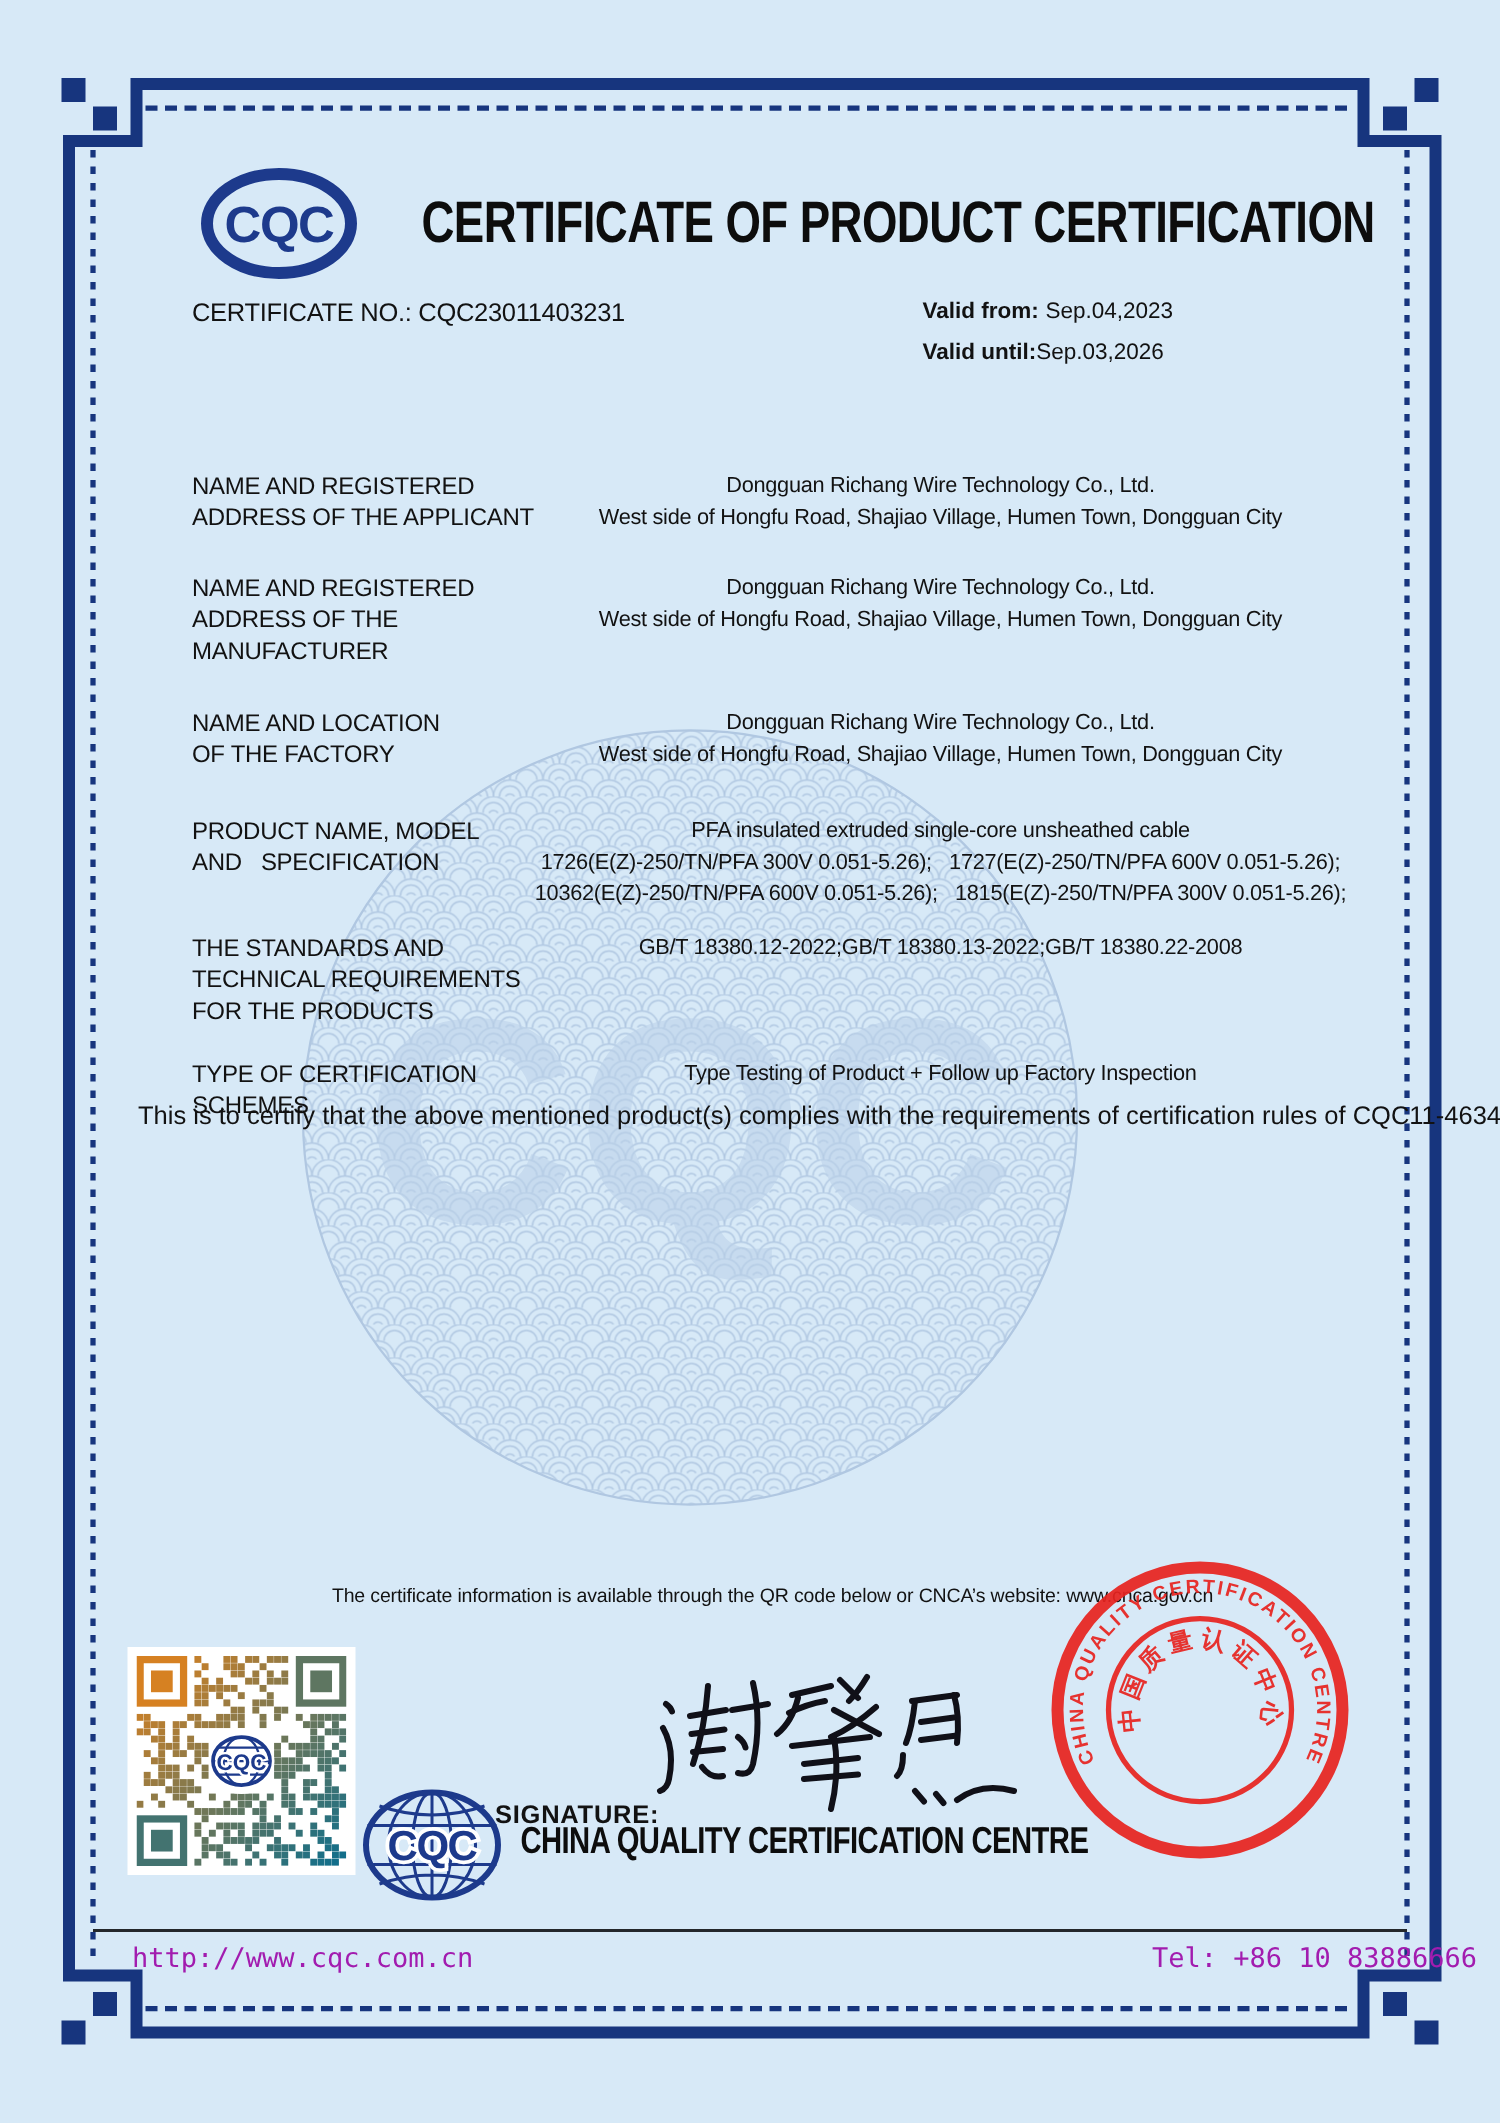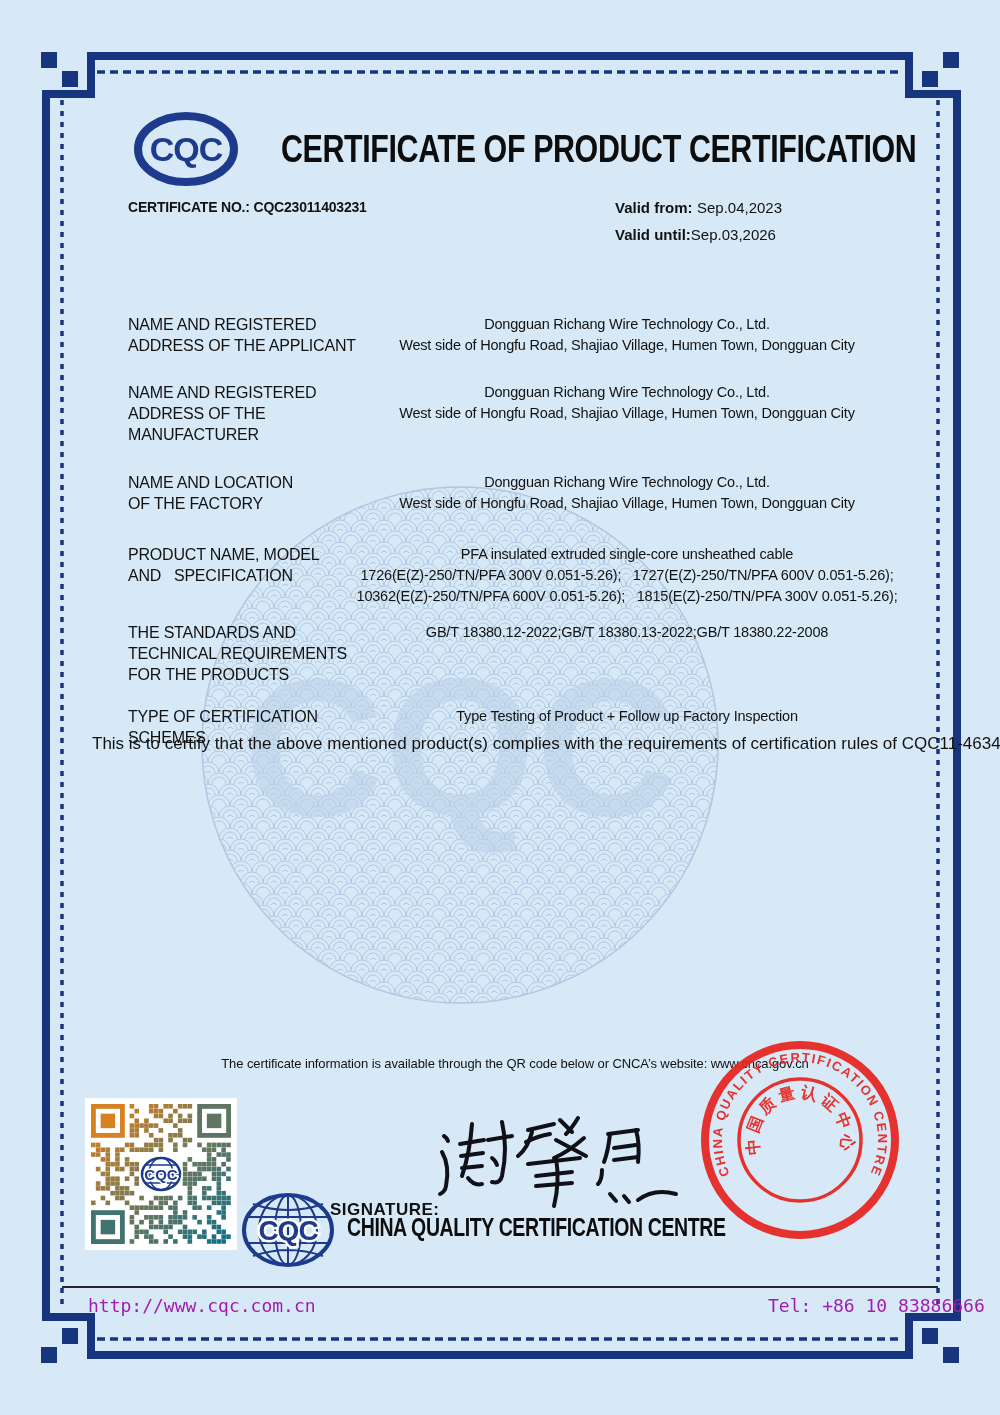--- a/index.html
+++ b/index.html
@@ -2,21 +2,21 @@
 <html><head>
 <meta charset="utf-8">
 <style>
   html,body{margin:0;padding:0;background:#d7e9f7;}
   .page{position:relative;width:1000px;height:1415px;background:#d7e9f7;
         font-family:"Liberation Sans",sans-serif;color:#121212;overflow:hidden;}
   .abs{position:absolute;}
   .pre{white-space:pre;}
   .condensed{display:inline-block;transform-origin:0 50%;white-space:pre;}
   .title{font-size:39px;font-weight:800;letter-spacing:-0.5px;color:#0d0d0d;transform:scaleX(0.78);}
-  .certno{font-size:14px;font-weight:700;letter-spacing:-0.2px;}
+  .certno{font-size:17px;font-weight:400;letter-spacing:-0.2px;}
   .validlbl{font-size:15px;font-weight:700;}
   .validval{font-size:15px;font-weight:400;}
   .sec-label{font-size:16px;font-weight:400;line-height:21px;width:215px;letter-spacing:-0.2px;margin-left:36px;}
   .sec-value{font-size:14.5px;font-weight:400;line-height:21px;width:640px;letter-spacing:-0.2px;text-align:center;}
   .statement{font-size:17px;transform:scaleX(0.88);transform-origin:0 50%;white-space:pre;}
   .qrnote{font-size:13px;letter-spacing:-0.1px;text-align:center;}
   .siglabel{font-size:17px;font-weight:700;letter-spacing:0.5px;margin-top:48px;}
   .brandname{font-size:25px;font-weight:800;letter-spacing:-0.5px;transform:scaleX(0.78);color:#0d0d0d;}
   .footer-rule{height:2px;background:#24272b;}
   .footer-text{font-family:"DejaVu Sans Mono",monospace;font-size:18px;color:#a21caf;white-space:pre;}

